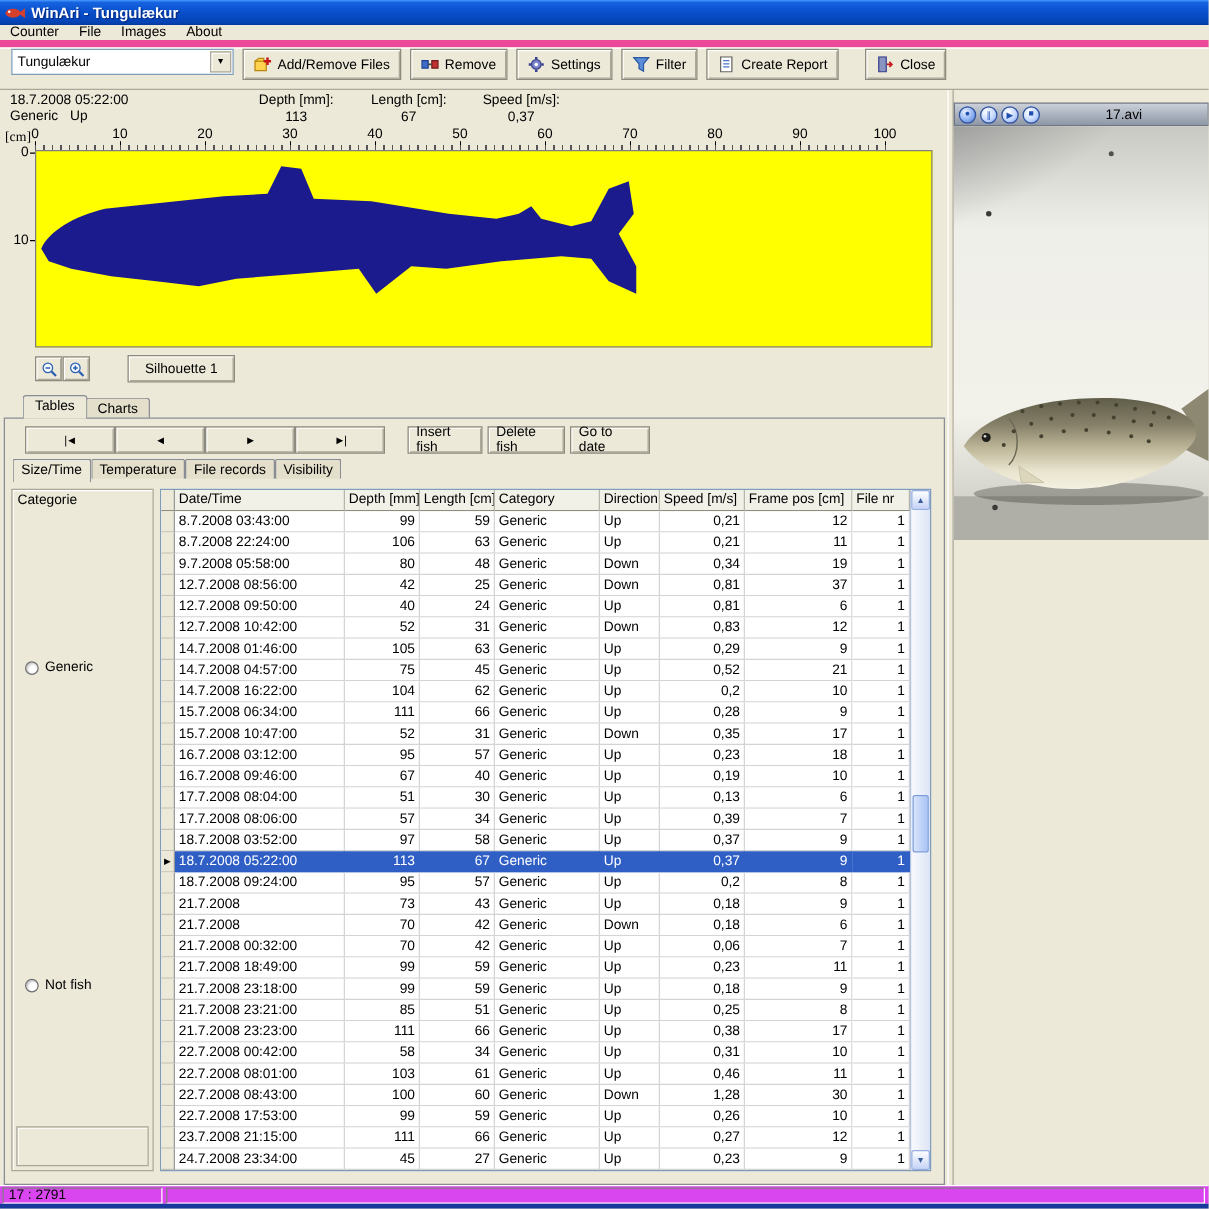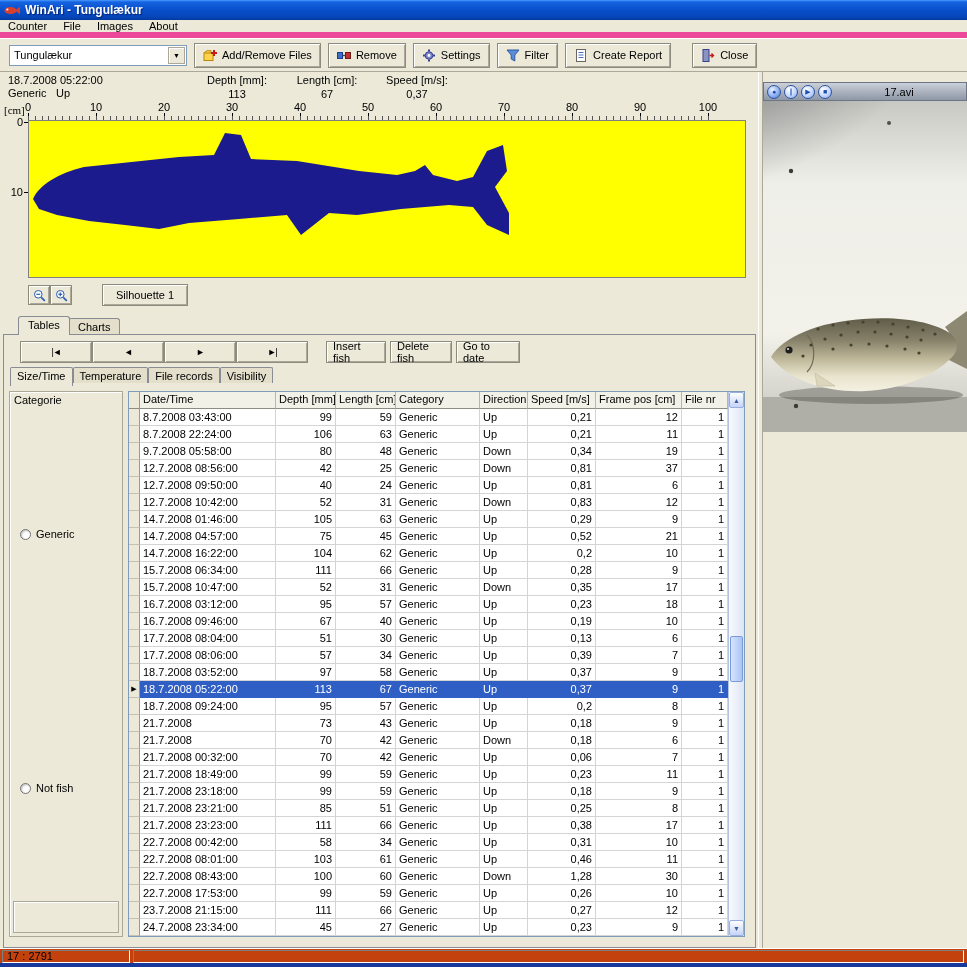--- a/index.html
+++ b/index.html
@@ -13,21 +13,21 @@
     color:#fff; font-weight:bold; font-size:12px; display:flex; align-items:center; gap:5px; padding-left:4px;
     text-shadow:1px 1px 1px #00257c; }
 
   
   .menubar { position:absolute; left:0; top:20px; width:967px; height:18px; background:#ECE9D8;
     display:flex; align-items:center; border-bottom:6px solid #ec4899; }
   .menu-item { padding:2px 8px; cursor:default; }
 
   
   .toolbar { position:absolute; left:0; top:38px; width:967px; height:34px; background:#ECE9D8;
-    border-top:1px solid #fff; border-bottom:1px solid #ACA899; display:flex; align-items:center; padding-left:9px; gap:7px; }
+    border-top:1px solid #fff; border-bottom:1px solid #ACA899; display:flex; align-items:flex-start; padding-left:9px; gap:7px; }
   .combo { width:178px; height:21px; border:1px solid #7F9DB9; background:#fff; display:flex; align-items:center; }
   .combo-value { flex:1; padding:0 4px; overflow:hidden; white-space:nowrap; }
   .combo-arrow { width:17px; height:17px; margin-right:1px; background:#ECE9D8;
     border:1px solid #ACA899; box-shadow:inset 1px 1px 0 #fff; display:flex; align-items:center; justify-content:center;
     font-size:7px; color:#000; }
   .tbtn { height:25px; display:flex; align-items:center; gap:5px; padding:2px 8px; background:#ECE9D8;
     border:1px solid #8D8A7E; box-shadow:inset 1px 1px 0 #fff, inset -1px -1px 0 #ACA899; white-space:nowrap; }
   .tbtn.close-btn { margin-left:14px; }
 
   
@@ -118,21 +118,21 @@
     background:linear-gradient(180deg,#CBD0D9,#8E97A6); display:flex; align-items:center; gap:3px; padding:0 3px;
     border:1px solid #6E7685; }
   .vbtn { width:14px; height:14px; border-radius:50%; border:1px solid #2F52A0; font-size:7px; color:#1F4FB0;
     background:radial-gradient(circle at 35% 30%, #FFFFFF, #C5D8FF 55%, #7DA2EC); display:flex;
     align-items:center; justify-content:center; }
   .vbtn.pressed { background:radial-gradient(circle at 35% 30%, #E8F0FF, #8FB2F2 55%, #4A74C8); }
   .avi-label { flex:1; text-align:center; color:#000; }
   .video-frame { position:absolute; left:763px; top:101px; width:204px; height:331px; background:#D8D8D0; }
 
   
-  .statusbar { position:absolute; left:0; top:948px; width:967px; height:15px; background:#c2410c;
+  .statusbar { position:absolute; left:0; top:948px; width:967px; height:15px; background:#d946ef;
     border-top:1px solid #fff; }
   .status-cell { position:absolute; top:1px; height:13px; border:1px solid; border-color:#808080 #fff #fff #808080;
     padding:0 4px; line-height:11px; }
   .status-cell.one { left:2px; width:128px; }
   .status-cell.two { left:133px; right:3px; }
   .bottom-edge { position:absolute; left:0; top:963px; width:967px; height:4px; background:#16399B; }
 
   svg { display:block; }
 </style>
 </head>

